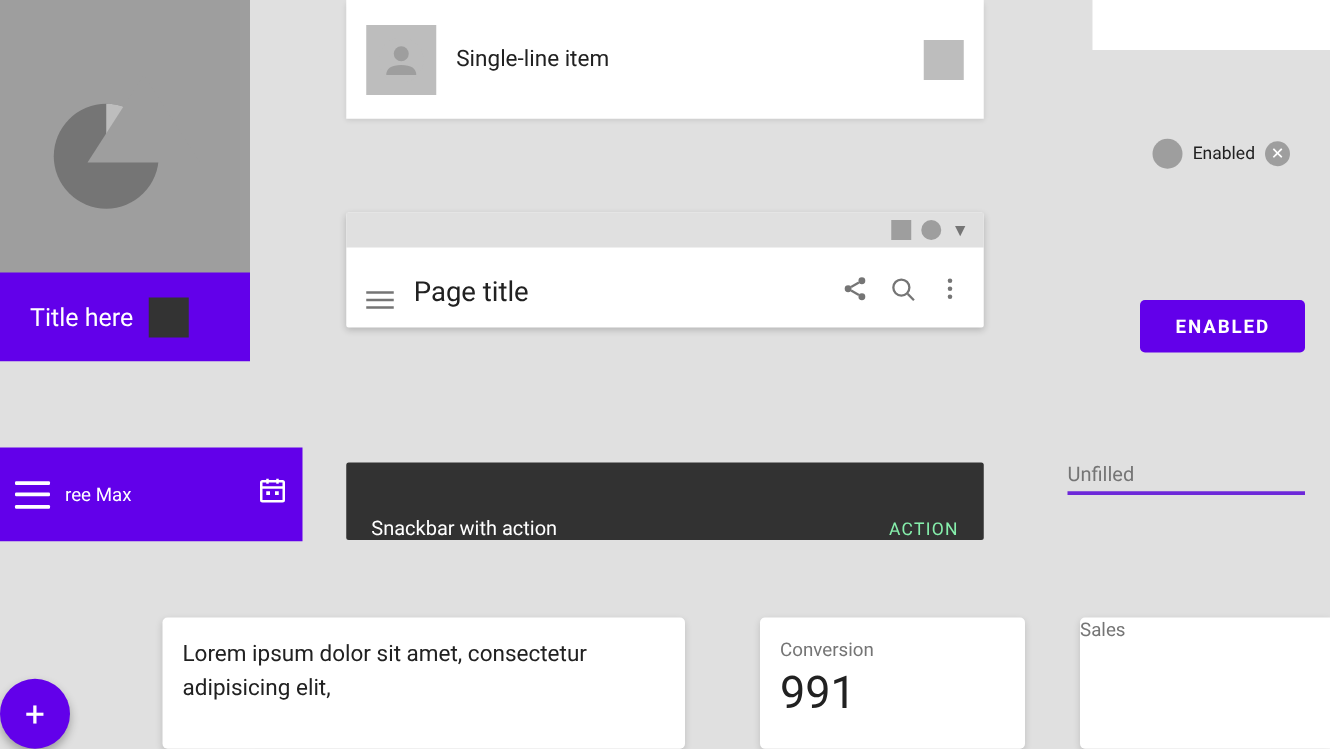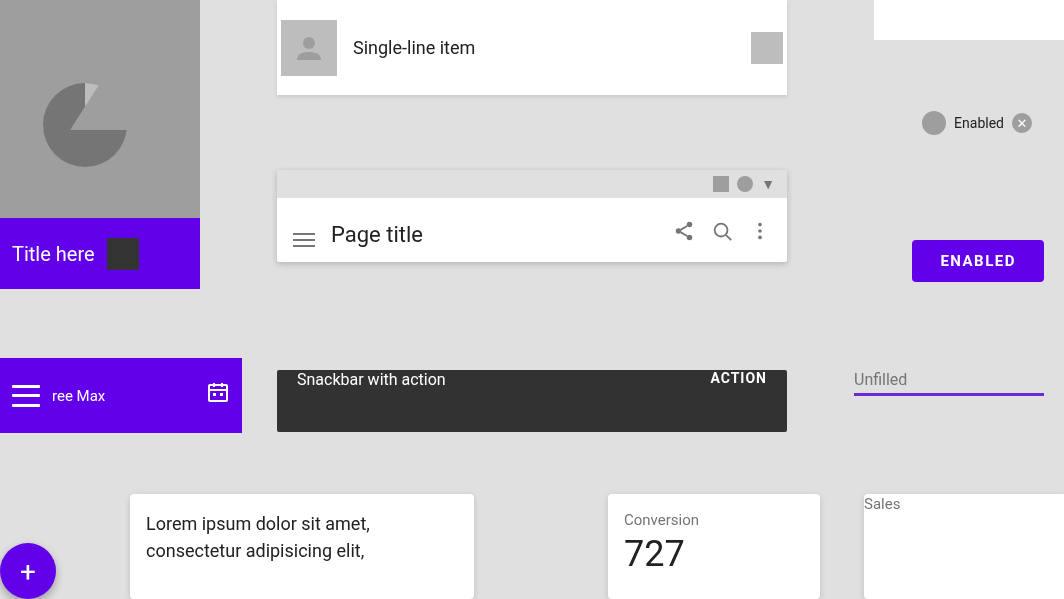--- a/index.html
+++ b/index.html
@@ -26,21 +26,21 @@
 
     .title-bar {
       position: absolute;
       left: 0;
       top: 218px;
       width: 200px;
       height: 71px;
       background: #6200ea;
       display: flex;
       align-items: center;
-      padding: 0 12px;
+      padding: 0 24px;
       gap: 12px;
     }
 
     .title-text {
       color: white;
       font-size: 20px;
       font-weight: 400;
     }
 
     .title-icon {
@@ -111,21 +111,21 @@
     
     .list-item-card {
       position: absolute;
       left: 277px;
       top: 0;
       width: 510px;
       height: 95px;
       background: white;
       display: flex;
       align-items: center;
-      padding: 0 4px;
+      padding: 0 16px;
       gap: 16px;
       box-shadow: 0 2px 4px rgba(0,0,0,0.1);
     }
 
     .list-avatar {
       width: 56px;
       height: 56px;
       background: #bdbdbd;
       flex-shrink: 0;
       display: flex;
@@ -220,35 +220,35 @@
 
     
     .snackbar {
       position: absolute;
       left: 277px;
       top: 370px;
       width: 510px;
       height: 62px;
       background: #323232;
       display: flex;
-      align-items: flex-start;
+      align-items: flex-end;
       padding: 0 20px;
       border-radius: 2px;
     }
 
     .snackbar-text {
       flex: 1;
       color: white;
       font-size: 16px;
     }
 
     .snackbar-action {
-      color: #ffffff;
+      color: #86efac;
       font-size: 14px;
-      font-weight: 700;
+      font-weight: 400;
       letter-spacing: 1px;
       cursor: pointer;
     }
 
     .right-input-top {
       position: absolute;
       right: 0;
       top: 0;
       width: 190px;
       height: 40px;
@@ -304,21 +304,21 @@
       letter-spacing: 1.5px;
       border-radius: 4px;
       cursor: pointer;
     }
 
     
     .bottom-card-left {
       position: absolute;
       left: 130px;
       bottom: 0;
-      width: 344px;
+      width: 418px;
       height: 105px;
       background: white;
       border-radius: 4px;
       box-shadow: 0 2px 6px rgba(0,0,0,0.15);
       padding: 16px;
     }
 
     .bottom-card-text {
       font-size: 18px;
       color: #212121;
@@ -486,18 +486,18 @@
 <div style="position:absolute; right:20px; top:370px; width:190px; border-bottom: 3px solid #6d28d9; padding-bottom:4px;">
   <span style="font-size:16px; color:#757575;">Unfilled</span>
 </div>
 
 <div class="bottom-card-left">
   <span class="bottom-card-text">Lorem ipsum dolor sit amet, consectetur adipisicing elit,</span>
 </div>
 
 <div class="bottom-card-mid">
   <span class="card-label">Conversion</span>
-  <div class="card-value">727</div>
+  <div class="card-value">991</div>
 </div>
 
 <div class="bottom-card-right">
   <span class="card-label">Sales</span>
 </div>
 
 </body></html>

